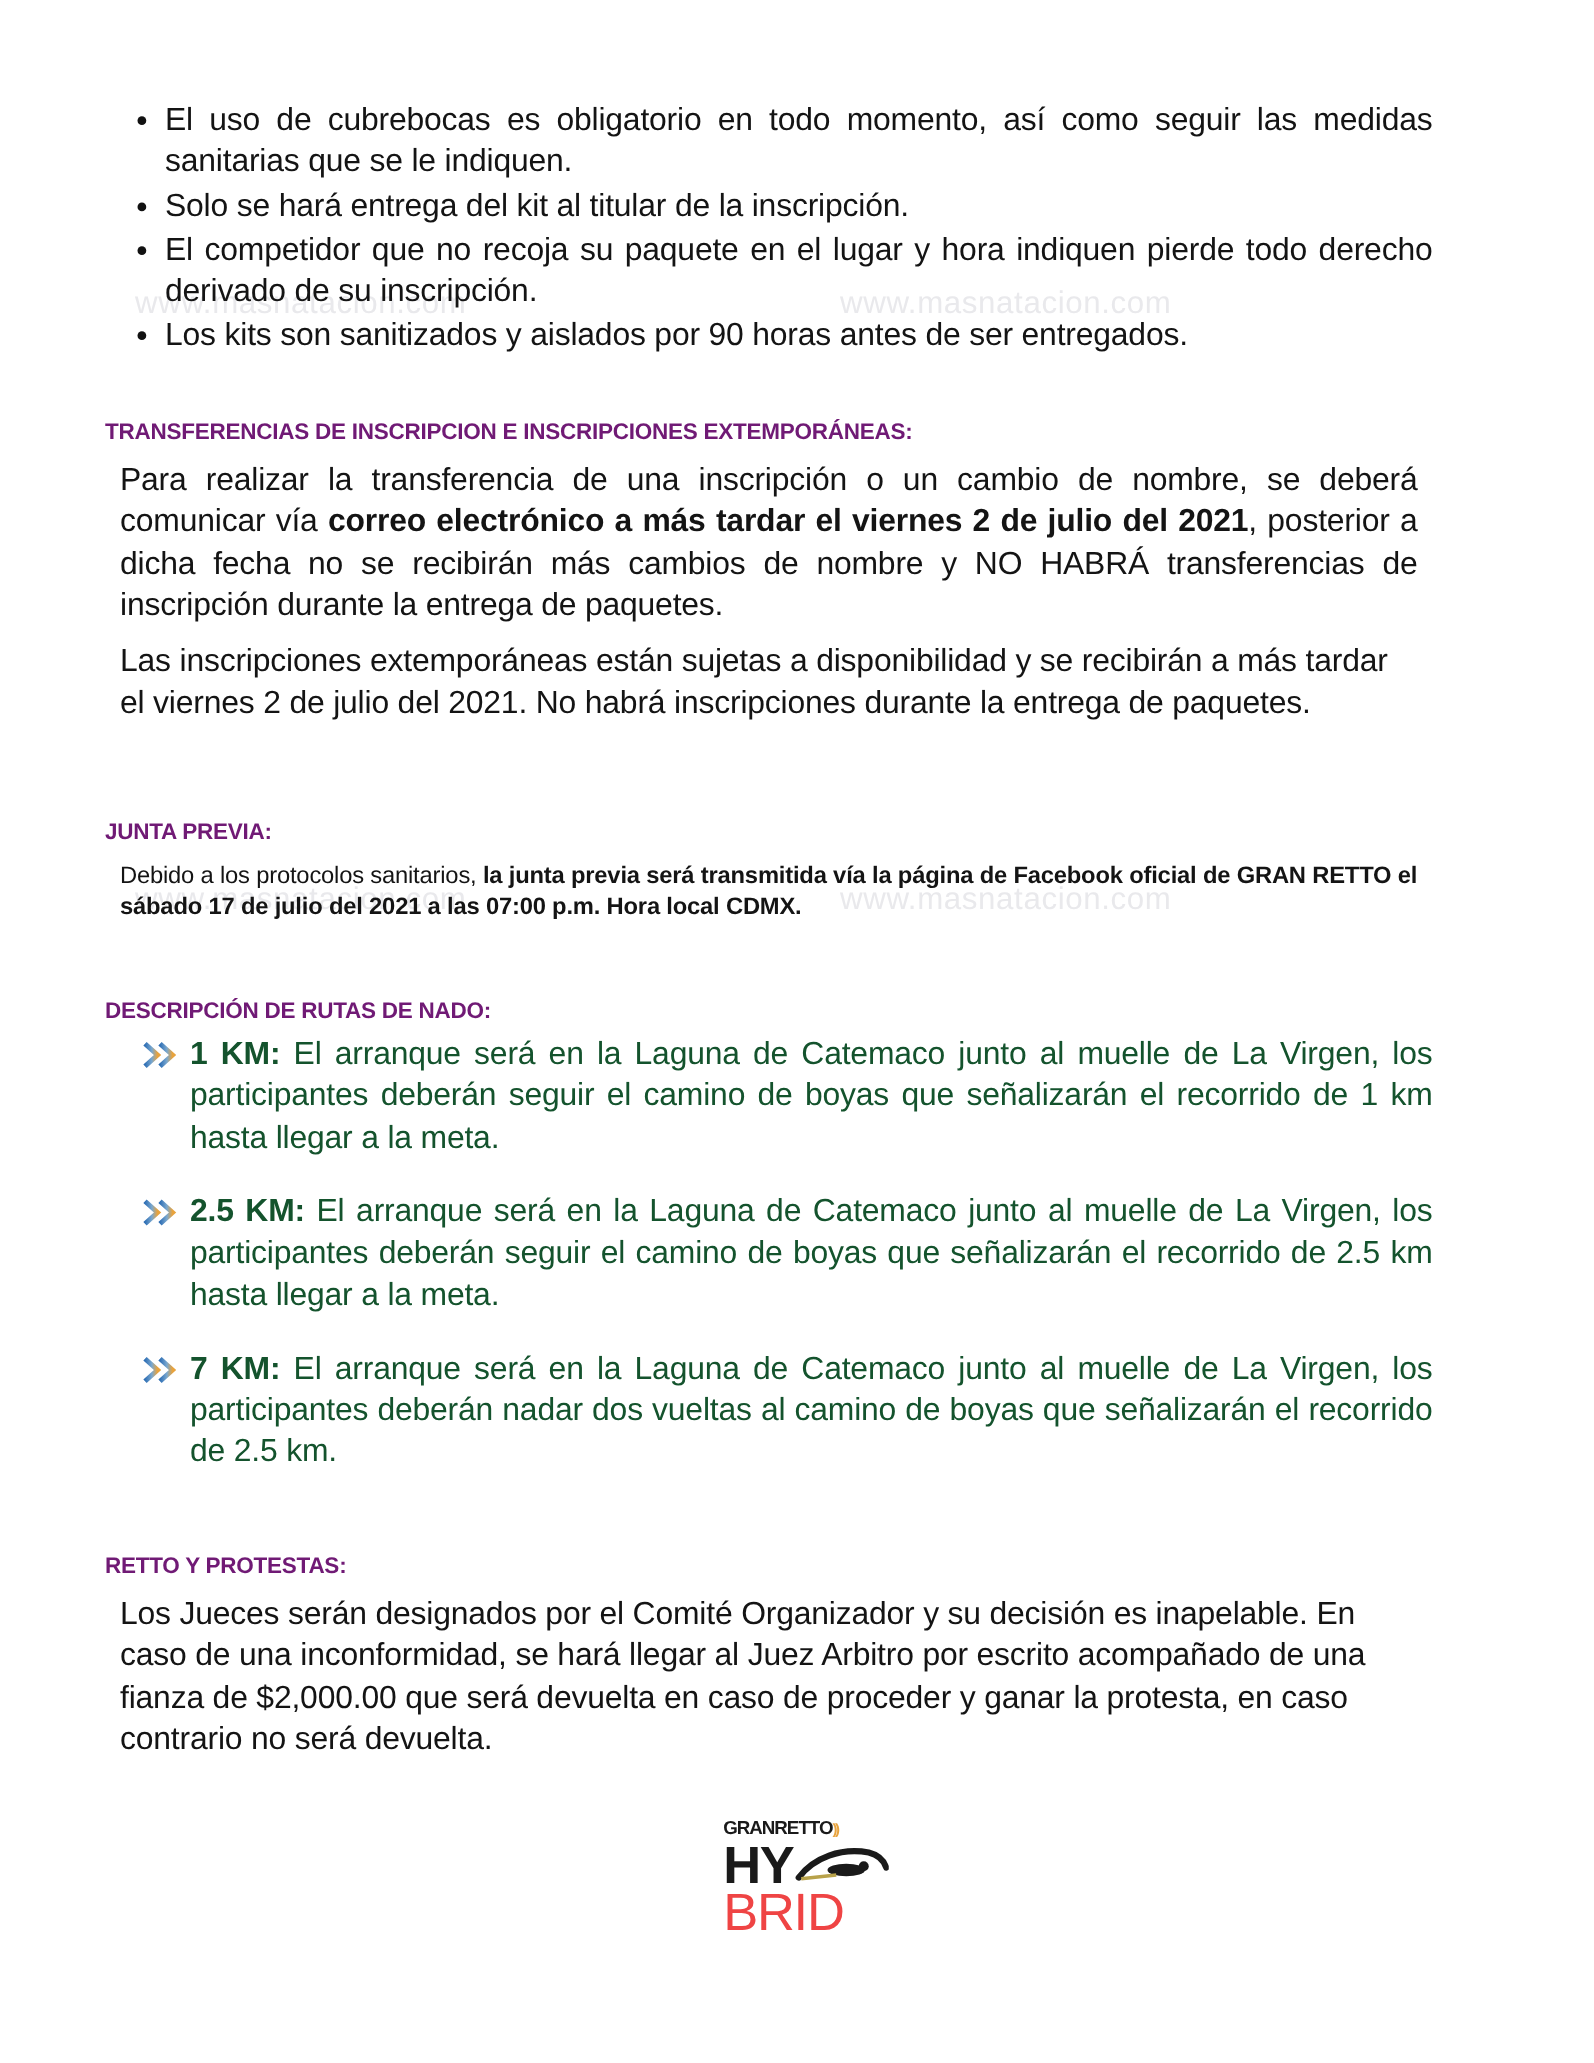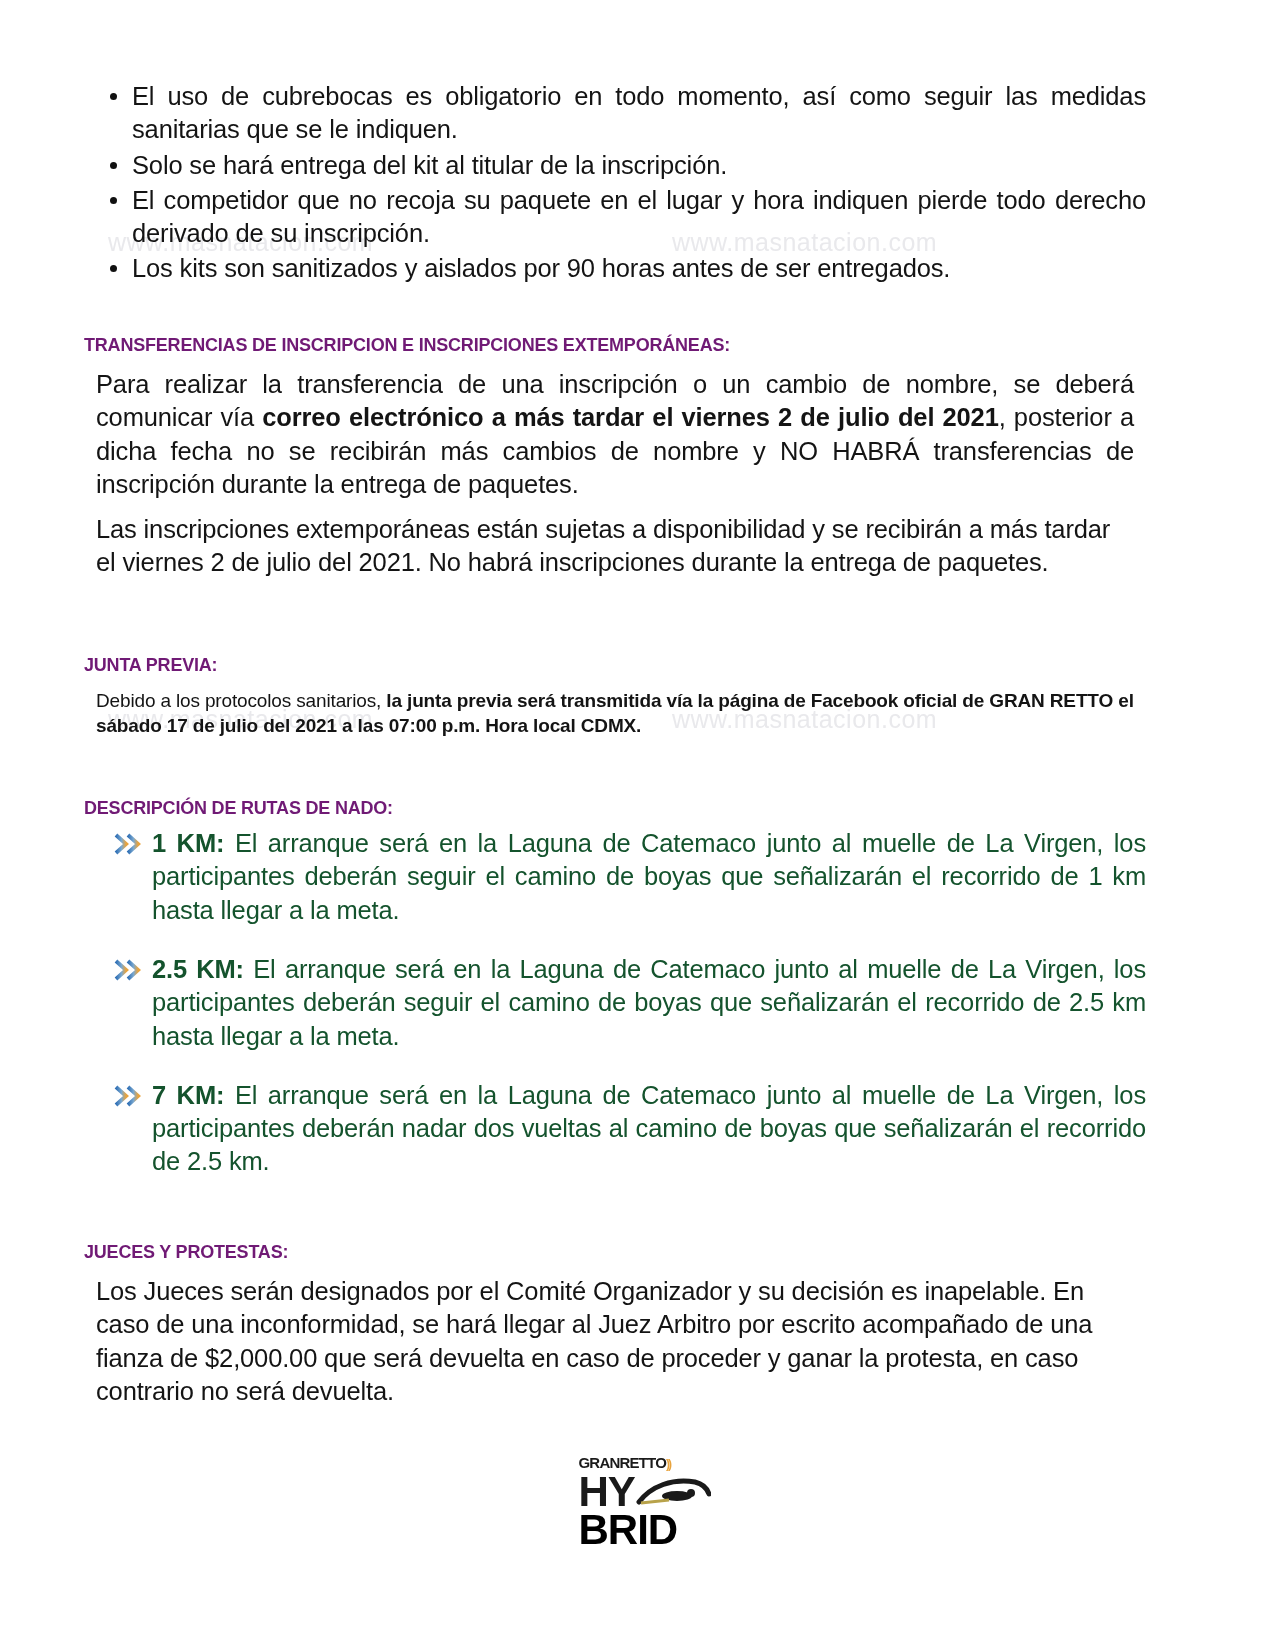--- a/index.html
+++ b/index.html
@@ -172,22 +172,22 @@
     letter-spacing: -1px;
     font-family: "Liberation Sans", sans-serif;
   }
   .swimmer {
     position: absolute;
     left: 54px;
     top: 4px;
   }
   .logo-bot {
     font-size: 42px;
-    font-weight: bold;
-    color: #000000;
+    font-weight: normal;
+    color: #ef4444;
     line-height: 40px;
     letter-spacing: -1px;
     margin-top: -2px;
   }
 </style>
 </head>
 <body>
 
 <div class="page">
 
@@ -253,21 +253,21 @@
             <path d="M2 2 L12 11 L2 20" fill="none" stroke="url(#g1)" stroke-width="4"></path>
             <path d="M14 2 L24 11 L14 20" fill="none" stroke="url(#g1)" stroke-width="4"></path>
           </svg>
         </span>
         <b>7 KM:</b><span> El arranque será en la Laguna de Catemaco junto al muelle de La Virgen, los participantes deberán nadar dos vueltas al camino de boyas que señalizarán el recorrido de 2.5 km.</span>
       </li>
     </ul>
 
     <div class="gap-xl"></div>
 
-    <h2 class="heading">JUECES Y PROTESTAS:</h2>
+    <h2 class="heading">RETTO Y PROTESTAS:</h2>
     <p class="para nojust">Los Jueces serán designados por el Comité Organizador y su decisión es inapelable. En caso de una inconformidad, se hará llegar al Juez Arbitro por escrito acompañado de una fianza de $2,000.00 que será devuelta en caso de proceder y ganar la protesta, en caso contrario no será devuelta.</p>
 
   </div>
 
   <div class="logo-wrap">
     <div class="logo">
       <div class="logo-top"><span>GRANRETTO</span><span class="rings">))</span></div>
       <div class="logo-mid">
         <span class="logo-hy">HY</span>
         <span class="swimmer">

